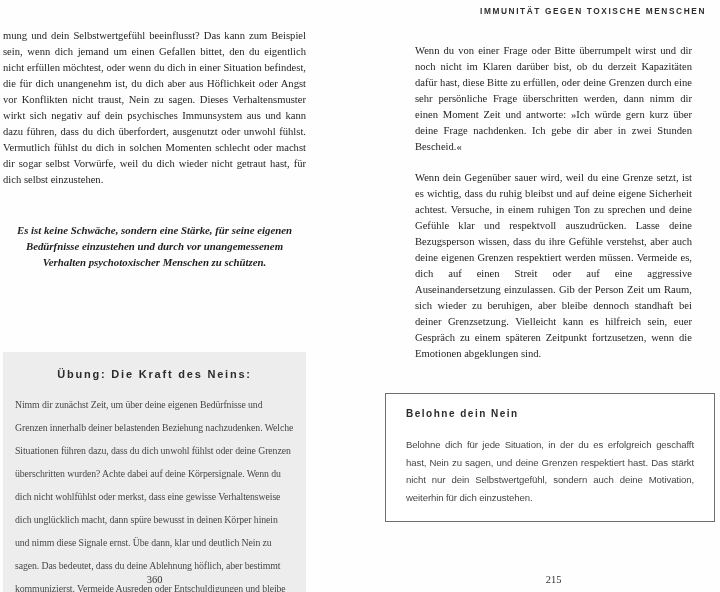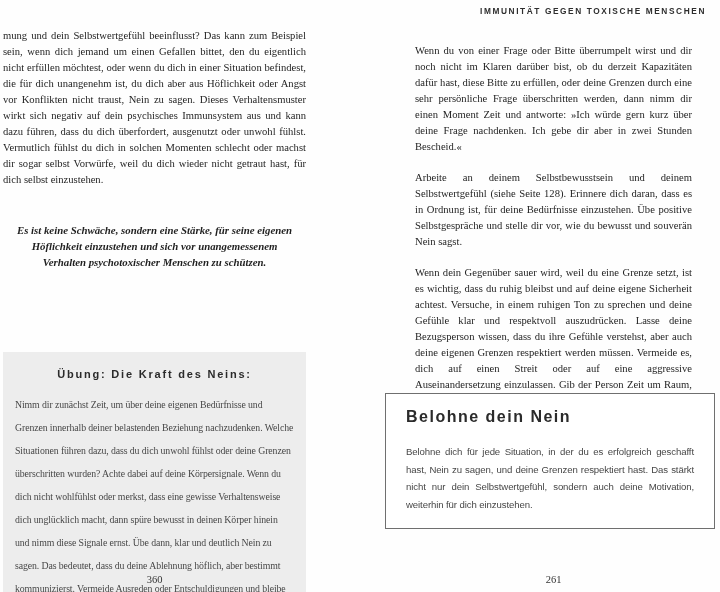--- a/index.html
+++ b/index.html
@@ -52,21 +52,21 @@
     color:#2e2e2e; white-space:nowrap;
   }
 
   .info-box {
     position:absolute; top:393px; left:-15px; width:330px;
     background:#ffffff; border:1px solid #6f6f6f;
     padding:14px 20px 15px;
   }
   .info-title {
     font-family:"Liberation Sans", sans-serif; font-weight:bold;
-    font-size:16px; letter-spacing:1.5px; color:#2b2b2b;
+    font-size:10px; letter-spacing:1.5px; color:#2b2b2b;
   }
   .info-body {
     margin-top:17px;
     font-family:"Liberation Sans", sans-serif;
     font-size:9.6px; letter-spacing:-0.1px; line-height:17.5px;
     text-align:justify; color:#474747;
   }
 
   .page-number {
     position:absolute; top:574px; left:0; right:0;
@@ -74,42 +74,41 @@
   }
 </style>
 </head>
 <body>
 
 <div class="spread">
 
   <section class="page page-left">
     <p class="body-text left-body">mung und dein Selbstwertgefühl beeinflusst? Das kann zum Beispiel sein, wenn dich jemand um einen Gefallen bittet, den du eigentlich nicht erfüllen möchtest, oder wenn du dich in einer Situation befindest, die für dich unangenehm ist, du dich aber aus Höflichkeit oder Angst vor Konflikten nicht traust, Nein zu sagen. Dieses Verhaltensmuster wirkt sich negativ auf dein psychisches Immunsystem aus und kann dazu führen, dass du dich überfordert, ausgenutzt oder unwohl fühlst. Vermutlich fühlst du dich in solchen Momenten schlecht oder machst dir sogar selbst Vorwürfe, weil du dich wieder nicht getraut hast, für dich selbst einzustehen.</p>
 
-    <p class="pull-quote">Es ist keine Schwäche, sondern eine Stärke, für seine eigenen Höflichkeit einzustehen und sich vor unangemessenem Verhalten psychotoxischer Menschen zu schützen.</p>
+    <p class="pull-quote">Es ist keine Schwäche, sondern eine Stärke, für seine eigenen Bedürfnisse einzustehen und durch vor unangemessenem Verhalten psychotoxischer Menschen zu schützen.</p>
 
     <div class="exercise-box">
       <div class="exercise-title">
         <div>Übung: Die Kraft des Neins:</div>
       </div>
       <p class="exercise-body">Nimm dir zunächst Zeit, um über deine eigenen Bedürfnisse und Grenzen innerhalb deiner belastenden Beziehung nachzudenken. Welche Situationen führen dazu, dass du dich unwohl fühlst oder deine Grenzen überschritten wurden? Achte dabei auf deine Körpersignale. Wenn du dich nicht wohlfühlst oder merkst, dass eine gewisse Verhaltensweise dich unglücklich macht, dann spüre bewusst in deinen Körper hinein und nimm diese Signale ernst. Übe dann, klar und deutlich Nein zu sagen. Das bedeutet, dass du deine Ablehnung höflich, aber bestimmt kommunizierst. Vermeide Ausreden oder Entschuldigungen und bleibe bei deinem Nein authentisch.</p>
     </div>
 
     <div class="page-number">360</div>
   </section>
 
   <section class="page page-right">
     <div class="running-header">IMMUNITÄT GEGEN TOXISCHE MENSCHEN</div>
 
     <div class="body-text right-body">
       <p>Wenn du von einer Frage oder Bitte überrumpelt wirst und dir noch nicht im Klaren darüber bist, ob du derzeit Kapazitäten dafür hast, diese Bitte zu erfüllen, oder deine Grenzen durch eine sehr persönliche Frage überschritten werden, dann nimm dir einen Moment Zeit und antworte: »Ich würde gern kurz über deine Frage nachdenken. Ich gebe dir aber in zwei Stunden Bescheid.«</p>
-      <p>Arbeite an deinem Selbstbewusstsein und deinem Selbstwertgefühl (siehe Seite 128). Erinnere dich daran, dass es in Ordnung ist, für deine Bedürfnisse einzustehen. Übe positive Selbstgespräche und stelle dir vor, wie du bewusst und souverän Nein sagst.</p>
       <p>Wenn dein Gegenüber sauer wird, weil du eine Grenze setzt, ist es wichtig, dass du ruhig bleibst und auf deine eigene Sicherheit achtest. Versuche, in einem ruhigen Ton zu sprechen und deine Gefühle klar und respektvoll auszudrücken. Lasse deine Bezugsperson wissen, dass du ihre Gefühle verstehst, aber auch deine eigenen Grenzen respektiert werden müssen. Vermeide es, dich auf einen Streit oder auf eine aggressive Auseinandersetzung einzulassen. Gib der Person Zeit um Raum, sich wieder zu beruhigen, aber bleibe dennoch standhaft bei deiner Grenzsetzung. Vielleicht kann es hilfreich sein, euer Gespräch zu einem späteren Zeitpunkt fortzusetzen, wenn die Emotionen abgeklungen sind.</p>
     </div>
 
     <div class="info-box">
       <div class="info-title">Belohne dein Nein</div>
       <p class="info-body">Belohne dich für jede Situation, in der du es erfolgreich geschafft hast, Nein zu sagen, und deine Grenzen respektiert hast. Das stärkt nicht nur dein Selbstwertgefühl, sondern auch deine Motivation, weiterhin für dich einzustehen.</p>
     </div>
 
-    <div class="page-number">261</div>
+    <div class="page-number">215</div>
   </section>
 
 </div>
 
 </body></html>

